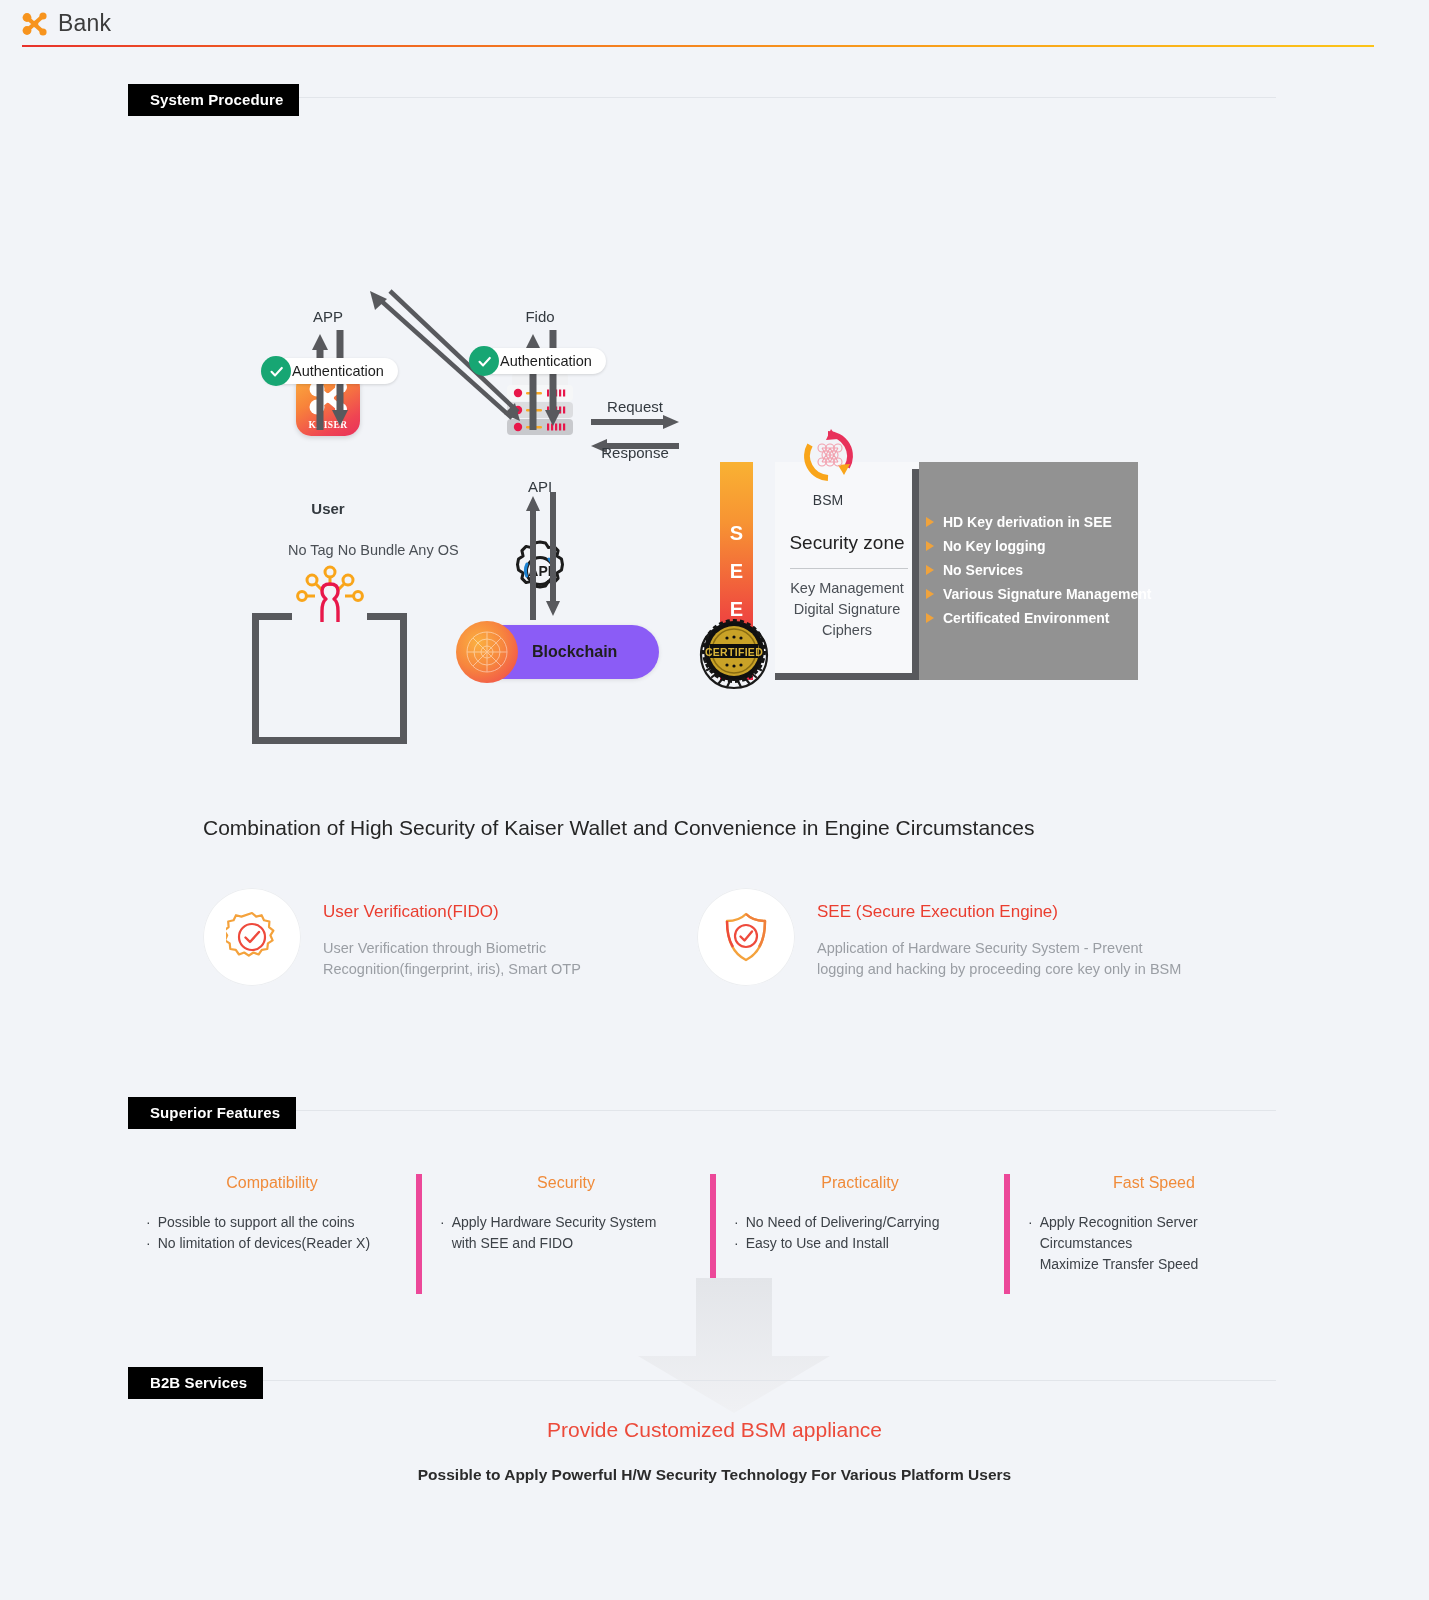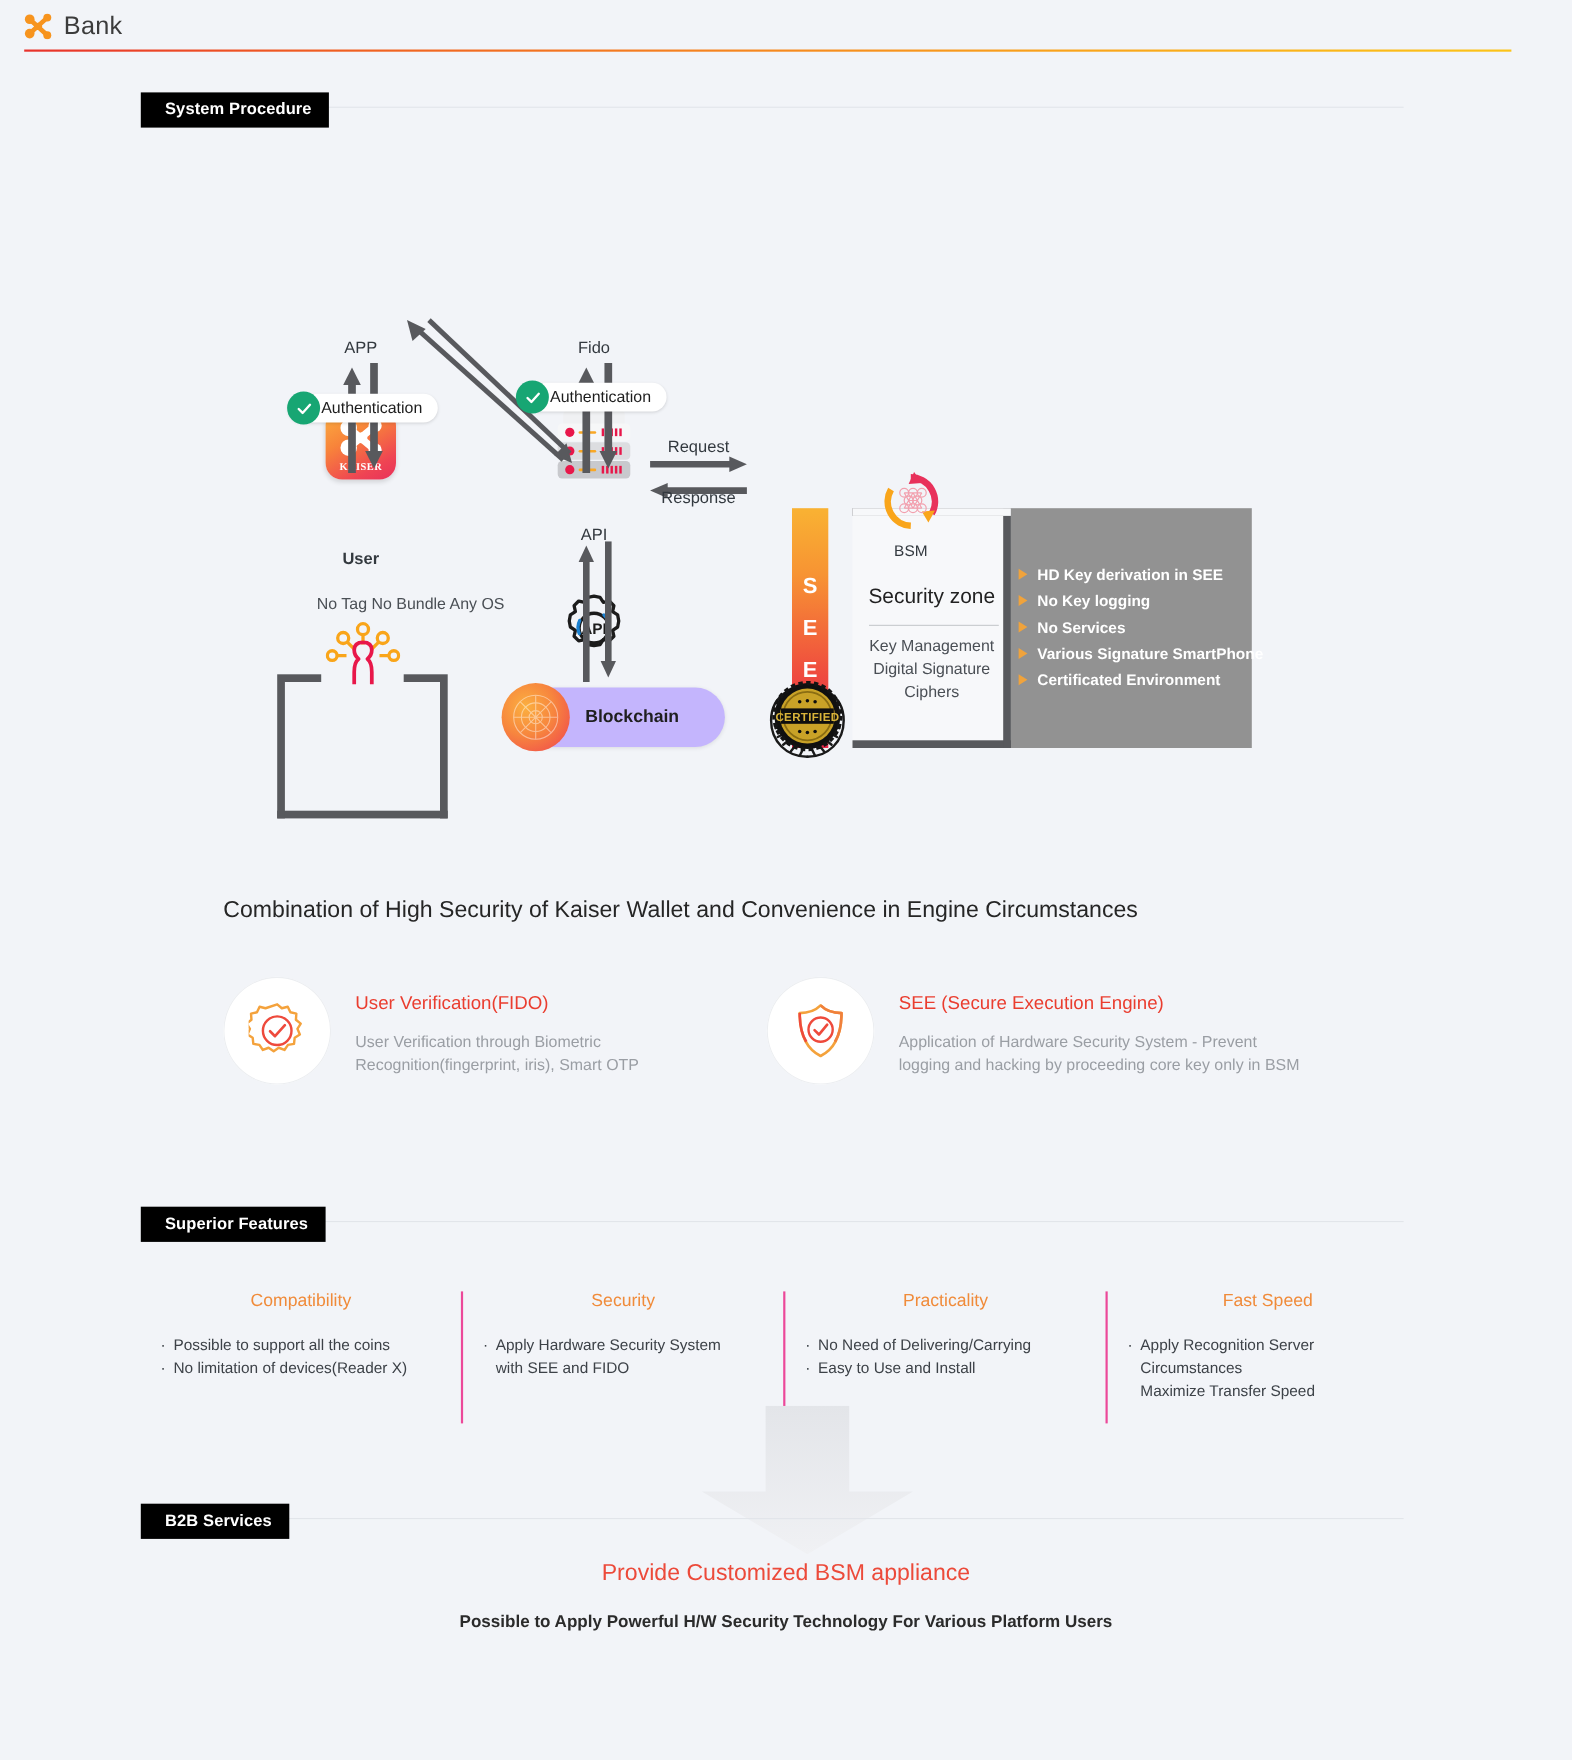--- a/index.html
+++ b/index.html
@@ -116,21 +116,21 @@
   .sec-bullets { position: absolute; left: 236px; top: 190px; width: 215px; }
   .sec-bullet {
     display: flex; align-items: center; gap: 9px; height: 24px; margin-bottom: 0px;
     font-size: 14px; font-weight: bold; color: #ffffff; white-space: nowrap;
   }
   .tri { width: 0; height: 0; border-left: 8px solid #f0a33c; border-top: 5.5px solid transparent; border-bottom: 5.5px solid transparent; flex: none; }
 
   
   .blockchain {
     position: absolute; left: 460px; top: 485px; height: 54px; padding: 0 42px 0 72px;
-    background: #c4b5fd; border-radius: 27px; display: flex; align-items: center;
+    background: #8b5cf6; border-radius: 27px; display: flex; align-items: center;
     font-size: 16px; font-weight: bold; color: #1f1f1f; box-shadow: 0 1px 4px rgba(0,0,0,.1);
   }
   .bc-circle {
     position: absolute; left: -4px; top: -4px; width: 62px; height: 62px; border-radius: 50%;
     background: radial-gradient(circle at 35% 35%, #fbb040 0%, #f7863e 45%, #ef3f4f 100%);
   }
 
   
   .mid-heading {
     position: absolute; left: 203px; top: 816px; font-size: 21px; color: #262626; white-space: nowrap;
@@ -141,21 +141,21 @@
     display: flex; align-items: center; justify-content: center; flex: none;
     box-shadow: 0 0 0 1px #eceef1 inset;
   }
   .feat-ring svg { width: 52px; height: 52px; display: block; }
   .feat-title { font-size: 17px; color: #ea3d2f; margin-top: 14px; margin-bottom: 16px; white-space: nowrap; }
   .feat-desc { font-size: 14.5px; line-height: 21px; color: #9a9ea4; white-space: pre-line; }
 
   
   .cols { position: absolute; left: 128px; top: 1174px; width: 1170px; height: 120px; display: flex; }
   .col { flex: 1; padding: 0 18px; position: relative; }
-  .col + .col { border-left: 2px solid #ec4899; }
+  .col + .col { border-left: 6px solid #ec4899; }
   .col-title { text-align: center; font-size: 16px; color: #f08b3a; margin-bottom: 20px; white-space: nowrap; }
   .col-item { font-size: 14px; line-height: 21px; color: #3d4248; display: flex; gap: 7px; }
   .col-item .dot { flex: none; }
   .col-item .txt { white-space: pre-line; }
 
   
   .big-arrow { position: absolute; left: 638px; top: 1278px; width: 192px; height: 135px; }
 
   .b2b-title {
     position: absolute; left: 0; top: 1418px; width: 1429px; text-align: center;
@@ -440,21 +440,21 @@
         <div class="sec-bullet">
           <span class="tri"></span>
           <span>No Key logging</span>
         </div>
         <div class="sec-bullet">
           <span class="tri"></span>
           <span>No Services</span>
         </div>
         <div class="sec-bullet">
           <span class="tri"></span>
-          <span>Various Signature SmartPhone</span>
+          <span>Various Signature Management</span>
         </div>
         <div class="sec-bullet">
           <span class="tri"></span>
           <span>Certificated Environment</span>
         </div>
       </div>
     </div>
   </div>
 
   <div class="mid-heading">Combination of High Security of Kaiser Wallet and Convenience in Engine Circumstances</div>

